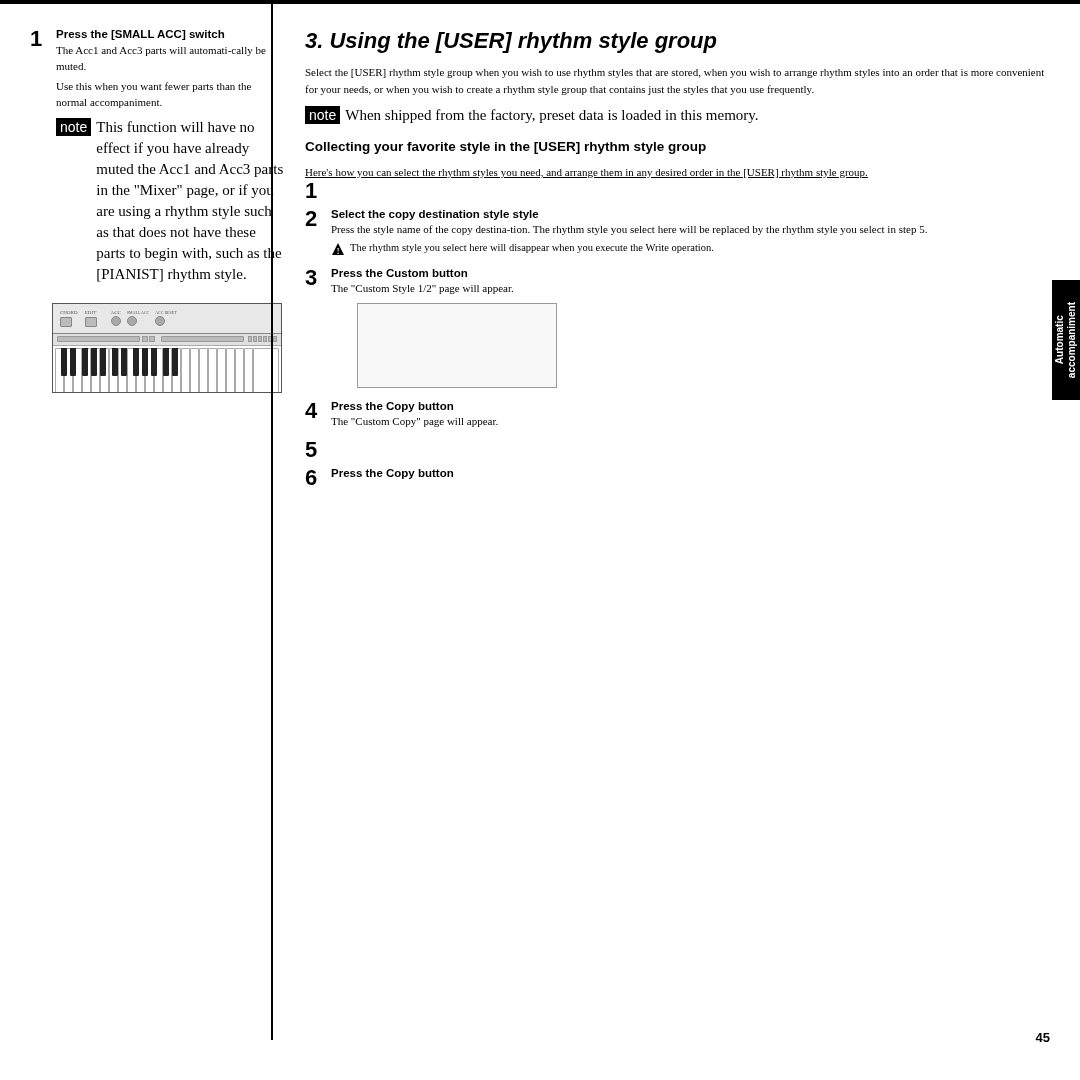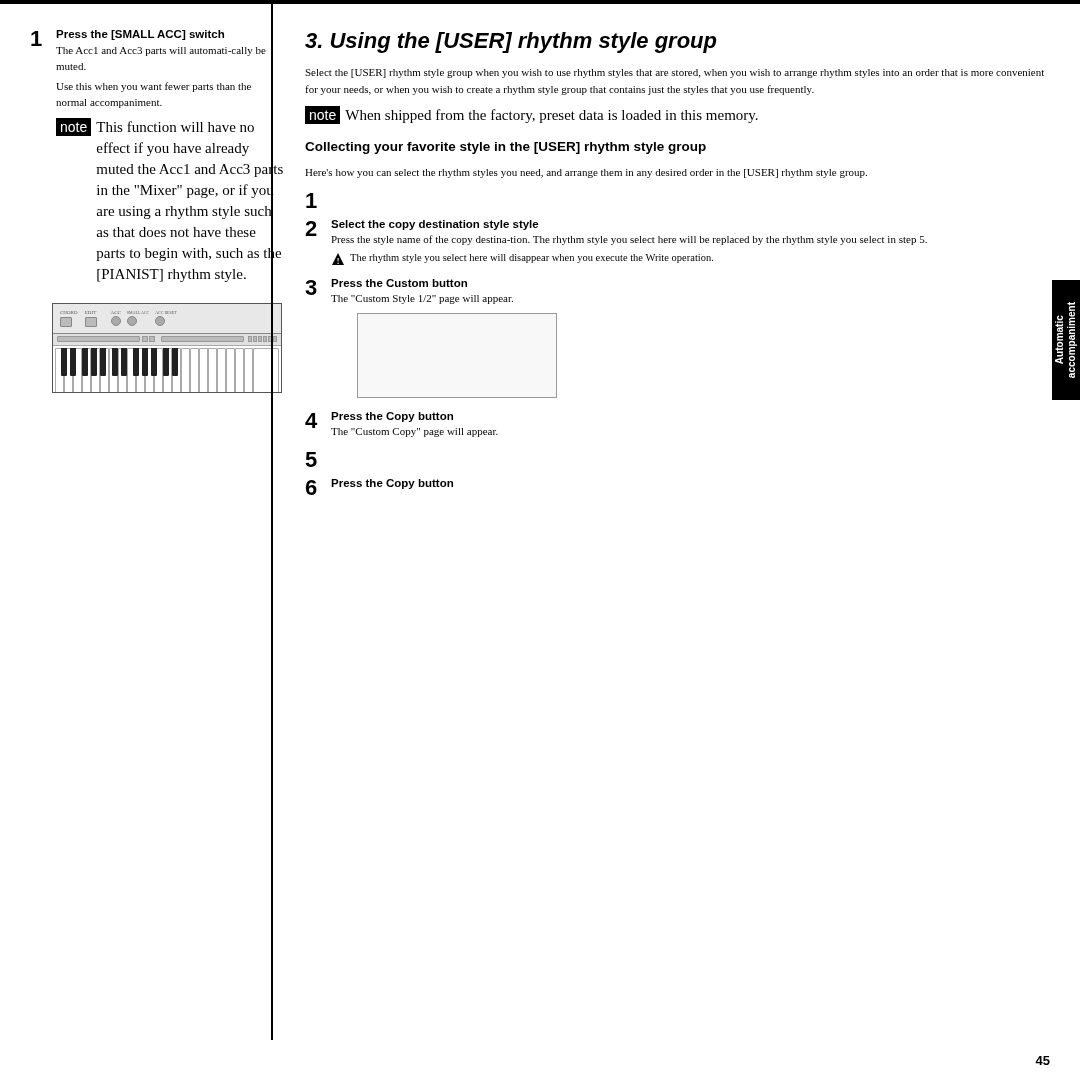--- a/index.html
+++ b/index.html
@@ -145,21 +145,21 @@
     .subsection-title {
       font-family: Arial, Helvetica, sans-serif;
       font-size: 13.5px;
       font-weight: bold;
       line-height: 1.3;
       margin-bottom: 8px;
     }
     .subsection-intro {
       font-size: 11px;
       line-height: 1.5;
-      margin-bottom: 10px;
+      text-decoration: underline;
     }
     .right-steps {
       display: flex;
       flex-direction: column;
       gap: 6px;
     }
     .right-step {
       display: flex;
       gap: 8px;
       align-items: flex-start;
@@ -203,21 +203,21 @@
     }
     .screen-box {
       width: 200px;
       height: 85px;
       border: 1px solid #999;
       background: #f8f8f8;
       margin: 6px 0 6px 26px;
     }
     .page-num {
       position: absolute;
-      bottom: 12px;
+      bottom: 35px;
       right: 30px;
       font-family: Arial, sans-serif;
       font-size: 13px;
       font-weight: bold;
     }
     .side-tab {
       position: absolute;
       right: 0;
       top: 280px;
       width: 28px;

